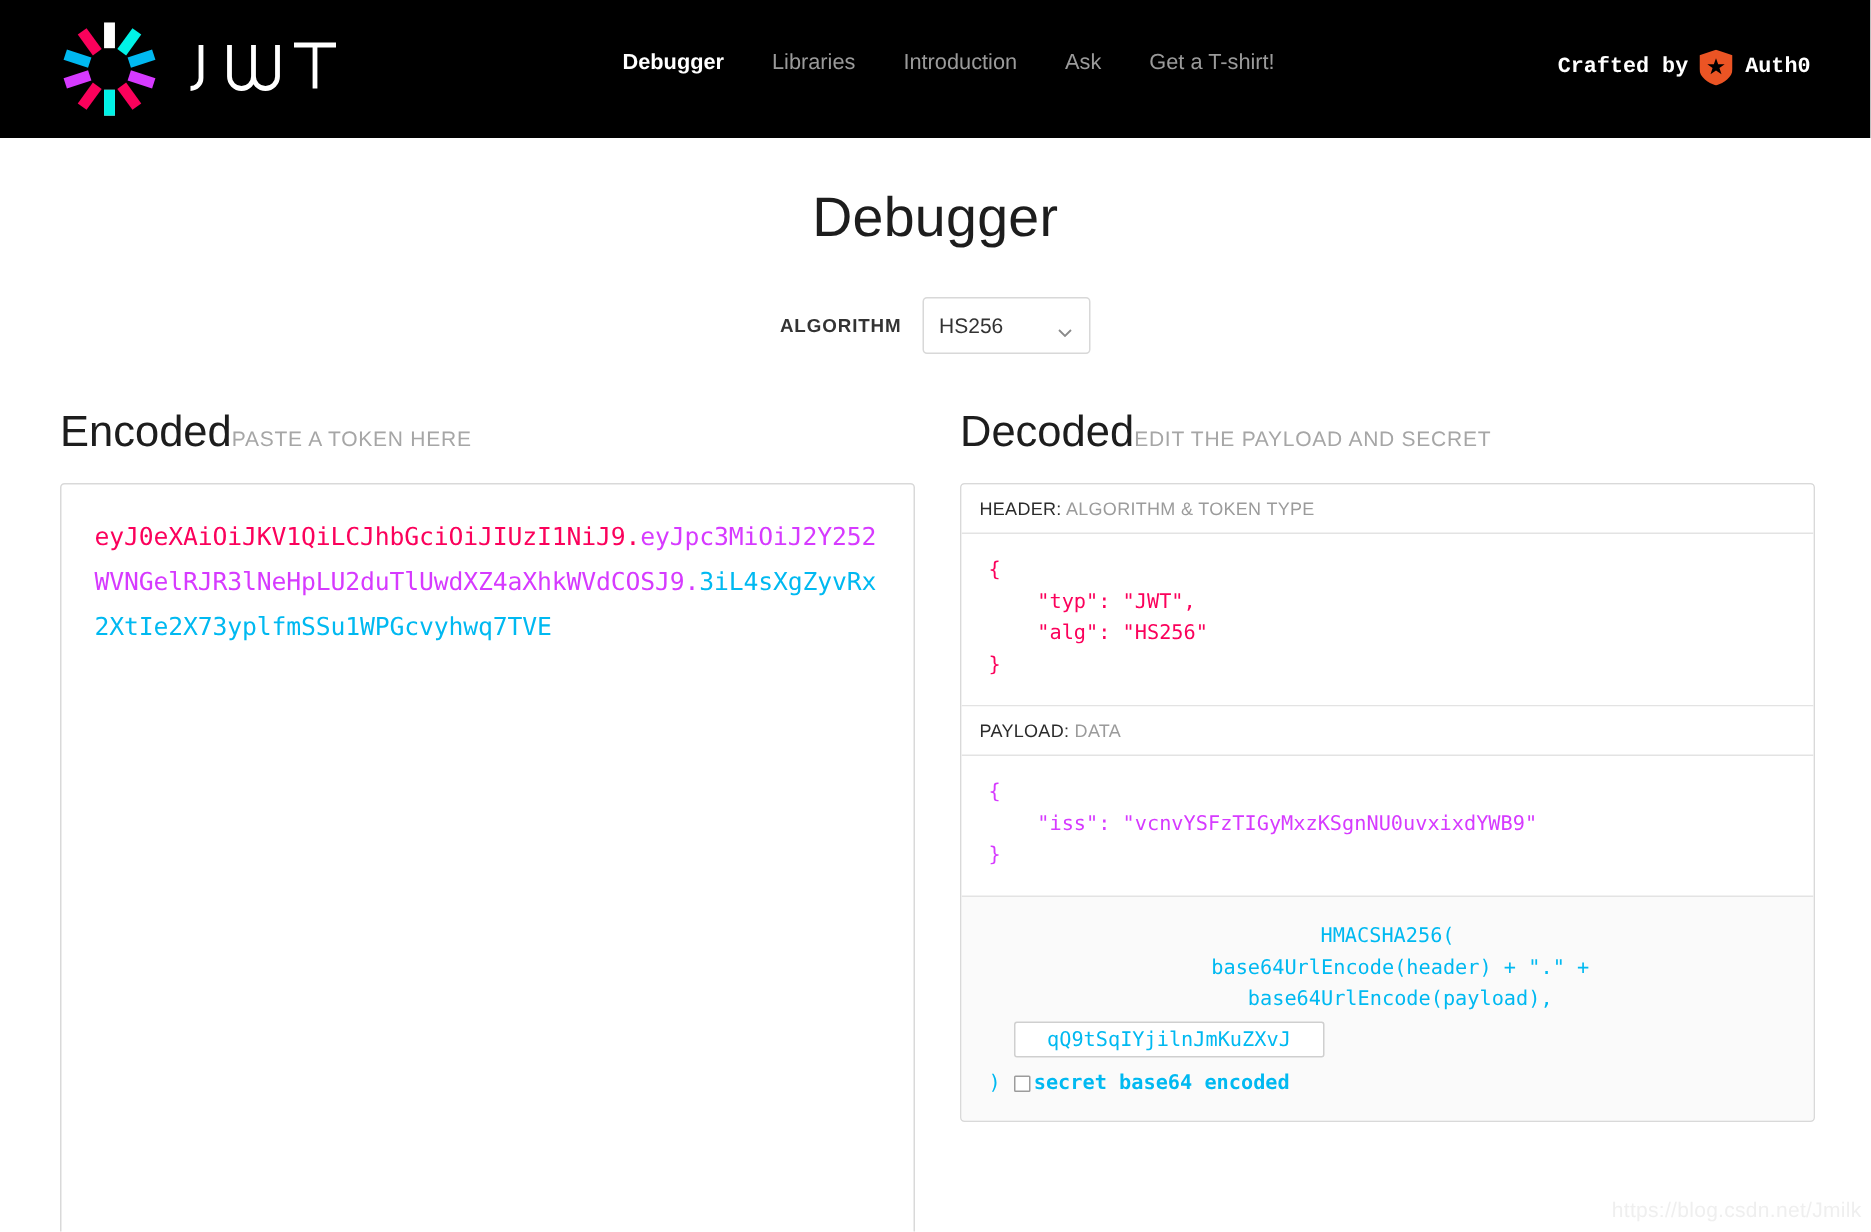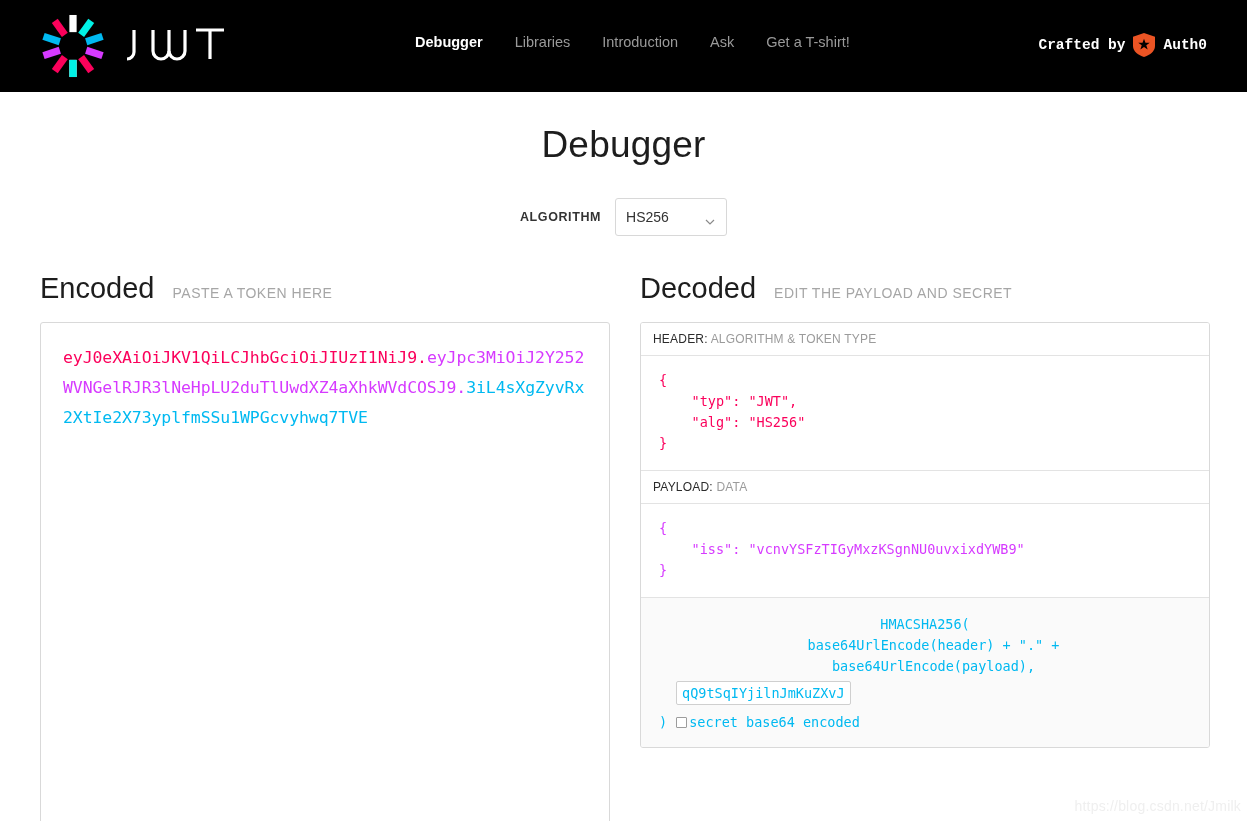--- a/index.html
+++ b/index.html
@@ -123,21 +123,21 @@
     margin-top: 36px;
     gap: 30px;
     align-items: flex-start;
   }
   .col-left { width: 570px; flex: none; }
   .col-right { width: 570px; flex: none; }
 
   .section-head {
     display: flex;
     align-items: baseline;
-    gap: 18px;
+    gap: 0;
     margin-bottom: 17px;
   }
   .section-title {
     font-size: 29px;
     color: #1d1d1d;
     font-weight: normal;
   }
   .section-sub {
     font-size: 14px;
     color: #a6a6a6;
@@ -207,21 +207,21 @@
   .sig-line { white-space: pre; text-align: center; }
   .sig-indent { padding-left: 17px; }
   .secret-input {
     display: inline-block;
     border: 1px solid #cfcfcf;
     border-radius: 2px;
     background: #ffffff;
     color: #00b9f1;
     font-family: "DejaVu Sans Mono", "Liberation Mono", monospace;
     font-size: 13.5px;
-    padding: 3px 5px;
+    padding: 3px 21px;
     margin: 4px 0 2px 17px;
     line-height: 16px;
     cursor: text;
   }
   .sig-last {
     display: flex;
     align-items: center;
     margin-top: 5px;
     white-space: pre;
   }
@@ -229,21 +229,21 @@
     width: 11px;
     height: 11px;
     border: 1px solid #9c9c9c;
     background: #ffffff;
     display: inline-block;
     margin: 0 2px 0 9px;
     border-radius: 1px;
     flex: none;
     cursor: pointer;
   }
-  .sig-bold { font-weight: normal; }
+  .sig-bold { font-weight: bold; }
 
   
   .watermark {
     position: absolute;
     right: 6px;
     bottom: 7px;
     font-size: 14px;
     color: #efefef;
     letter-spacing: 0.2px;
     user-select: none;

